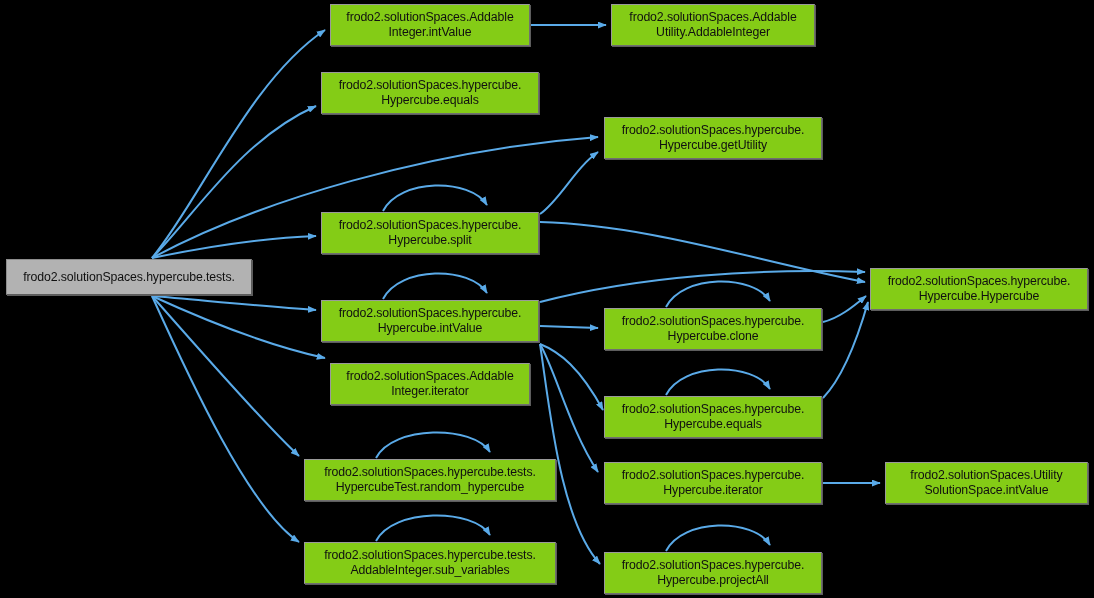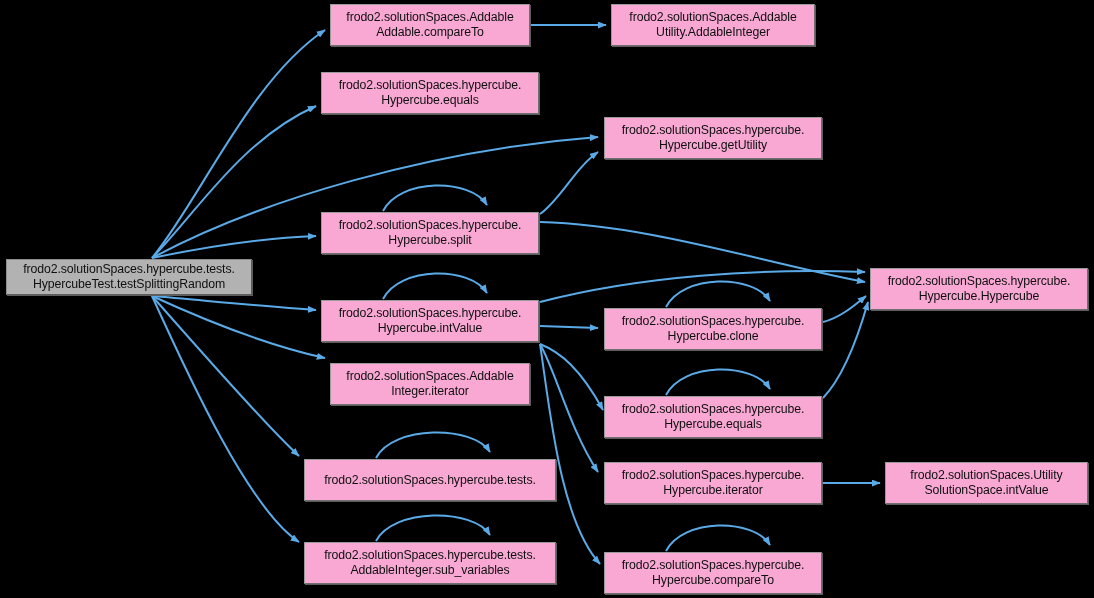--- a/index.html
+++ b/index.html
@@ -18,21 +18,21 @@
   #graph-svg {
     position: absolute;
     left: 0;
     top: 0;
     width: 1094px;
     height: 598px;
   }
   .gnode {
     position: absolute;
     box-sizing: border-box;
-    background: #f9a8d4;
+    background: #84cc16;
     border: 1px solid #9a9a9a;
     border-right-color: #6f6f6f;
     border-bottom-color: #6f6f6f;
     box-shadow: 1px 1px 0 0 #5d5d5d;
     color: #101010;
     font-size: 12.3px;
     line-height: 15px;
     text-align: center;
     display: flex;
     flex-direction: column;
@@ -87,25 +87,24 @@
         <path d="M 823,398 C 845,375 860,330 868,302" fill="none" stroke="#5aaae8" stroke-width="2" marker-end="url(#arrowhead)"></path>
         <path d="M 823,483 L 880,483" fill="none" stroke="#5aaae8" stroke-width="2" marker-end="url(#arrowhead)"></path>
         <path d="M 376,458 C 393,425 473,425 490,452" fill="none" stroke="#5aaae8" stroke-width="2" marker-end="url(#arrowhead)"></path>
         <path d="M 376,541 C 393,508 473,508 490,535" fill="none" stroke="#5aaae8" stroke-width="2" marker-end="url(#arrowhead)"></path>
         <path d="M 666,551 C 683,518 753,518 770,545" fill="none" stroke="#5aaae8" stroke-width="2" marker-end="url(#arrowhead)"></path>
       </g>
   </svg>
   <div id="nodes-layer">
       <div class="gnode root" style="left: 6px; top: 259px; width: 246px; height: 36px;">
         <span class="ln">frodo2.solutionSpaces.hypercube.tests.</span>
-        <span class="ln">HypercubeTest.testSplittingRandom</span>
       </div>
       <div class="gnode" style="left: 330px; top: 4px; width: 200px; height: 42px;">
         <span class="ln">frodo2.solutionSpaces.Addable</span>
-        <span class="ln">Addable.compareTo</span>
+        <span class="ln">Integer.intValue</span>
       </div>
       <div class="gnode" style="left: 611px; top: 4px; width: 204px; height: 42px;">
         <span class="ln">frodo2.solutionSpaces.Addable</span>
         <span class="ln">Utility.AddableInteger</span>
       </div>
       <div class="gnode" style="left: 321px; top: 72px; width: 218px; height: 42px;">
         <span class="ln">frodo2.solutionSpaces.hypercube.</span>
         <span class="ln">Hypercube.equals</span>
       </div>
       <div class="gnode" style="left: 604px; top: 117px; width: 218px; height: 42px;">
@@ -131,31 +130,32 @@
       <div class="gnode" style="left: 330px; top: 363px; width: 200px; height: 42px;">
         <span class="ln">frodo2.solutionSpaces.Addable</span>
         <span class="ln">Integer.iterator</span>
       </div>
       <div class="gnode" style="left: 604px; top: 396px; width: 218px; height: 42px;">
         <span class="ln">frodo2.solutionSpaces.hypercube.</span>
         <span class="ln">Hypercube.equals</span>
       </div>
       <div class="gnode" style="left: 304px; top: 459px; width: 252px; height: 42px;">
         <span class="ln">frodo2.solutionSpaces.hypercube.tests.</span>
+        <span class="ln">HypercubeTest.random_hypercube</span>
       </div>
       <div class="gnode" style="left: 604px; top: 462px; width: 218px; height: 42px;">
         <span class="ln">frodo2.solutionSpaces.hypercube.</span>
         <span class="ln">Hypercube.iterator</span>
       </div>
       <div class="gnode" style="left: 885px; top: 462px; width: 203px; height: 42px;">
         <span class="ln">frodo2.solutionSpaces.Utility</span>
         <span class="ln">SolutionSpace.intValue</span>
       </div>
       <div class="gnode" style="left: 304px; top: 542px; width: 252px; height: 42px;">
         <span class="ln">frodo2.solutionSpaces.hypercube.tests.</span>
         <span class="ln">AddableInteger.sub_variables</span>
       </div>
       <div class="gnode" style="left: 604px; top: 552px; width: 218px; height: 42px;">
         <span class="ln">frodo2.solutionSpaces.hypercube.</span>
-        <span class="ln">Hypercube.compareTo</span>
+        <span class="ln">Hypercube.projectAll</span>
       </div>
     </div>
 </div>
 
 </body></html>

